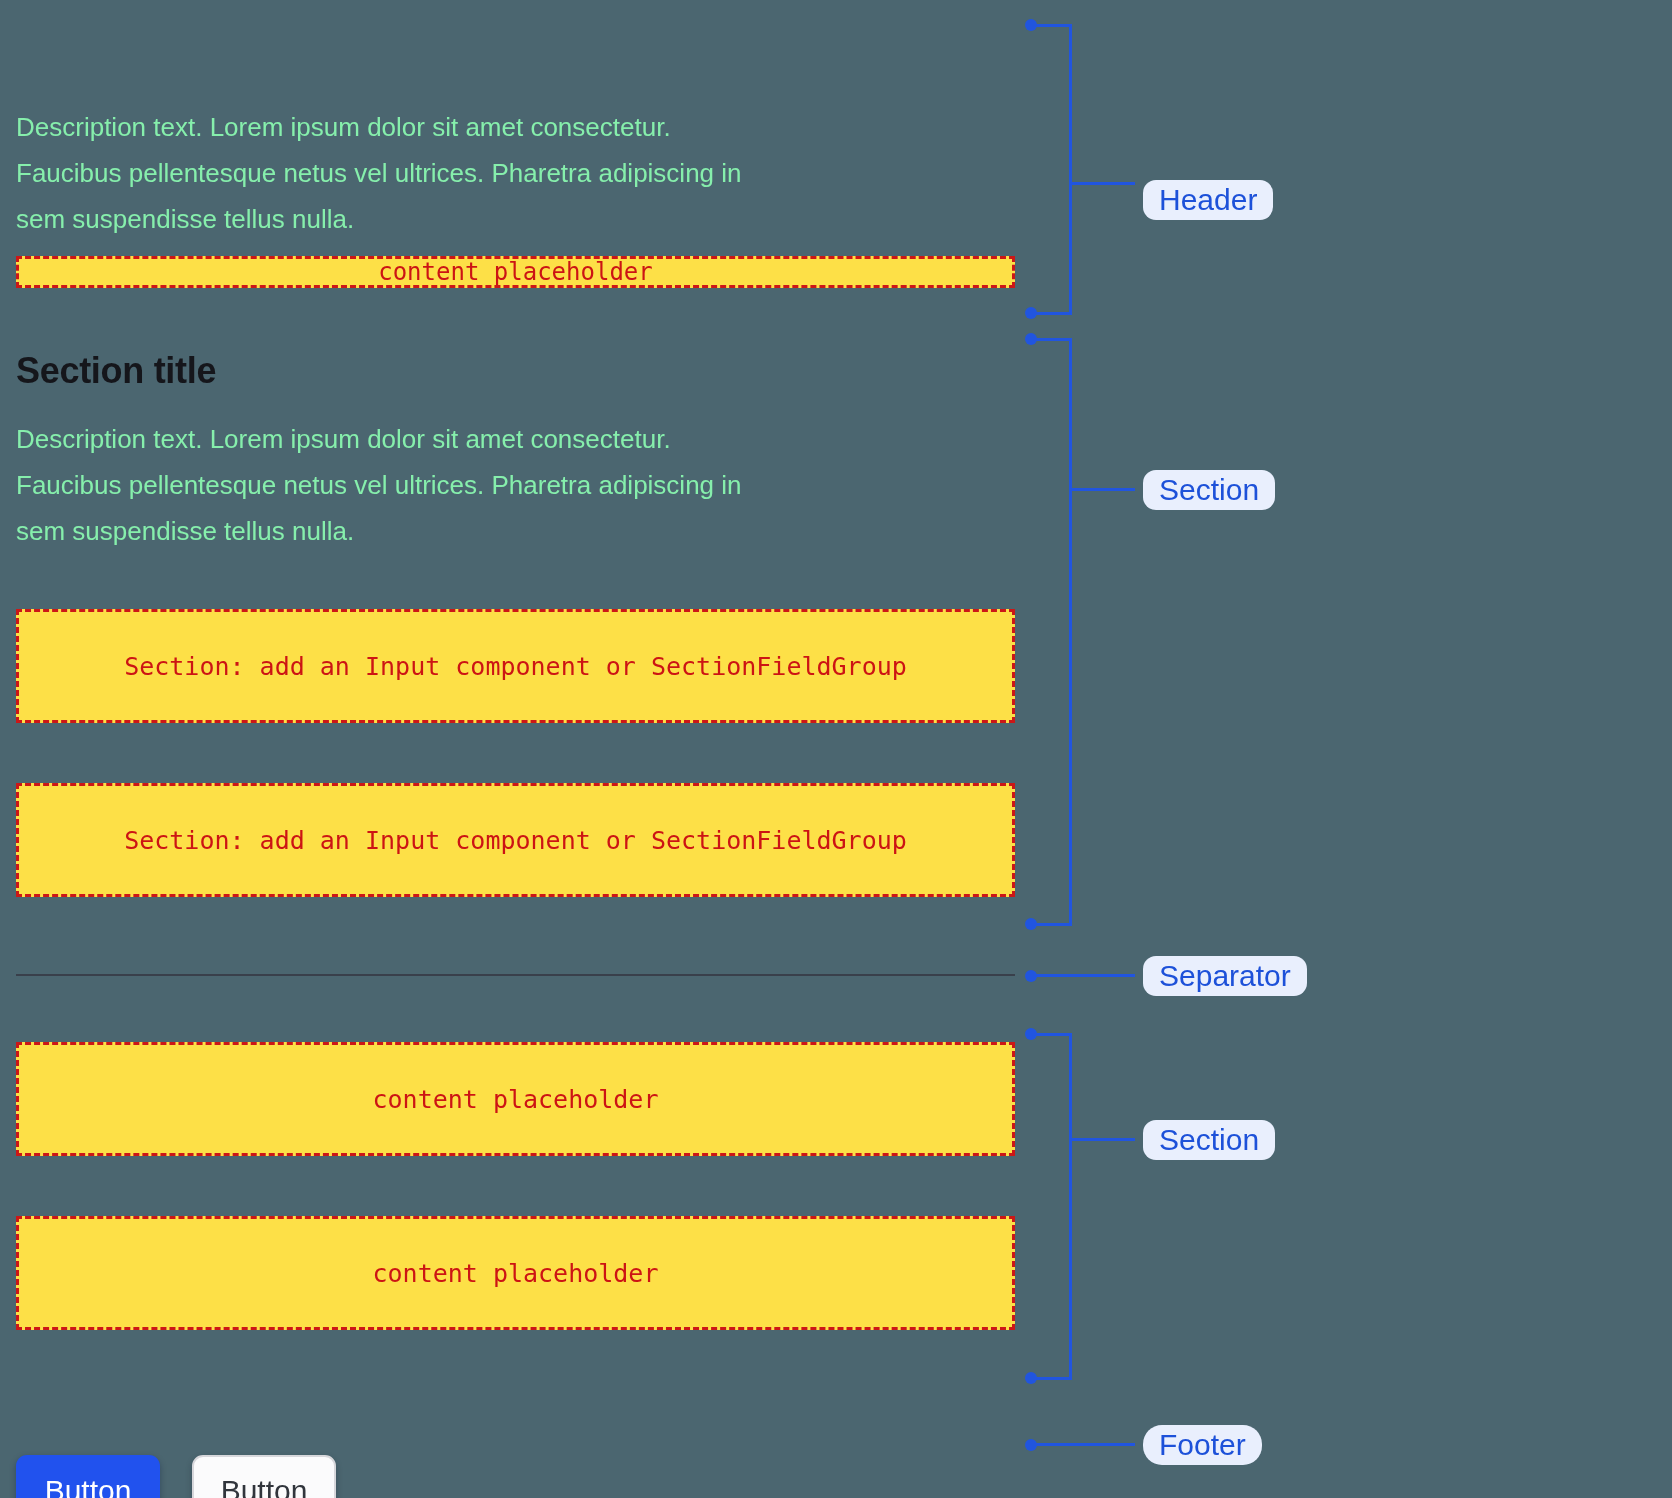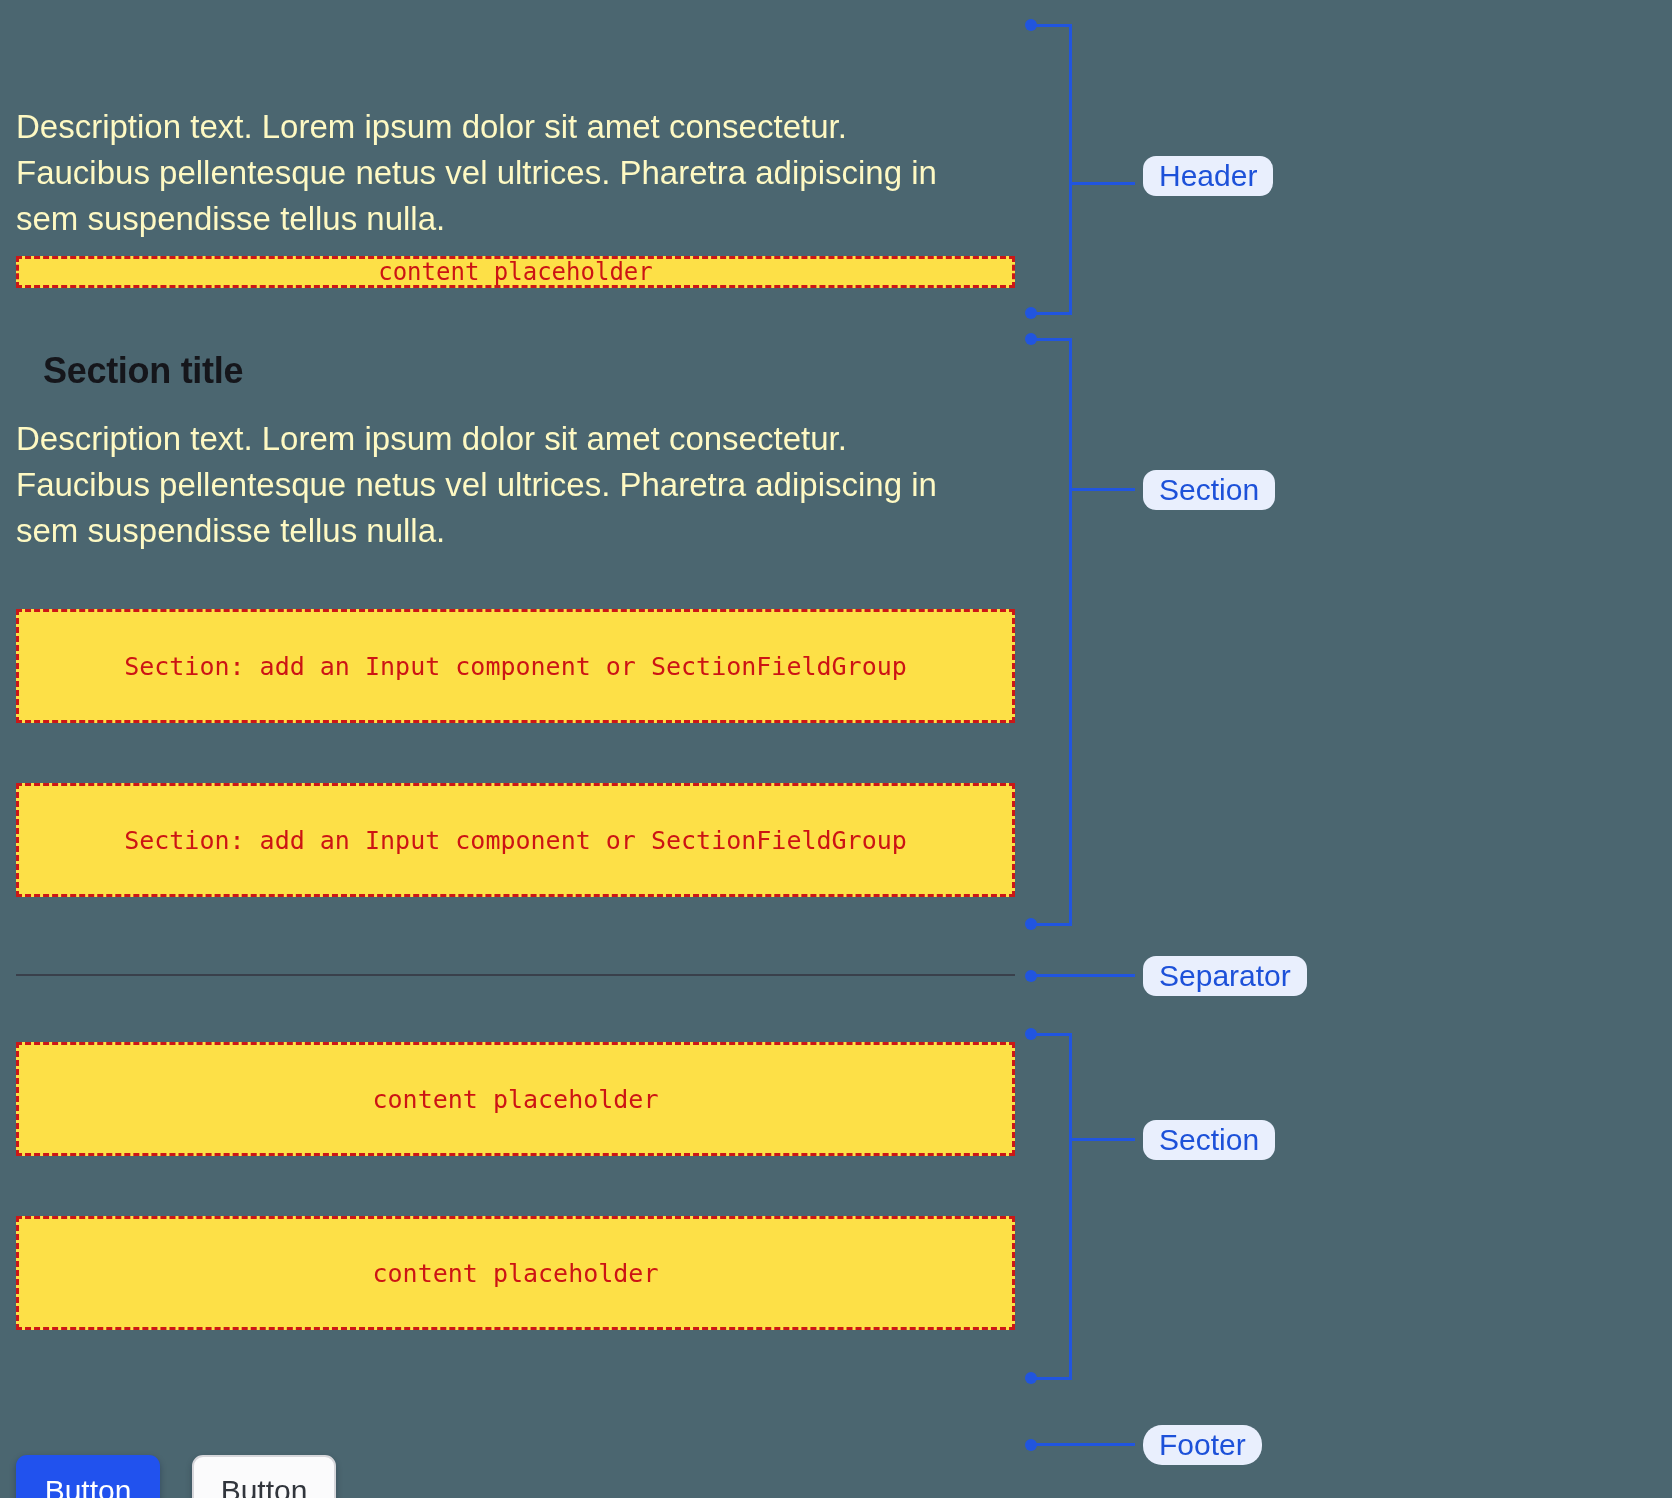--- a/index.html
+++ b/index.html
@@ -9,27 +9,27 @@
     font-family:"Liberation Sans", sans-serif;
     overflow:hidden;
   }
   
   .form-title{
     position:absolute;left:16px;top:22px;
     font-size:46px;font-weight:700;color:#15161b;letter-spacing:-0.5px;
   }
   .descr{
     position:absolute;left:16px;width:960px;
-    font-size:33px;line-height:46px;color:#fef9c3;
+    font-size:26px;line-height:46px;color:#86efac;
     white-space:pre-line;
   }
   #descr-1{top:104px;}
   .section-title{
     position:absolute;left:16px;top:350px;
-    font-size:36px;font-weight:700;color:#15161b;letter-spacing:-0.3px;margin-left:27px;
+    font-size:36px;font-weight:700;color:#15161b;letter-spacing:-0.3px;
   }
   #descr-2{top:416px;}
   .ph{
     position:absolute;left:16px;width:999px;box-sizing:border-box;
     background:#fde047;border:3px dashed #cc1717;
     display:flex;align-items:center;justify-content:center;
     font-family:"DejaVu Sans Mono", monospace;
     color:#cc1414;
   }
   #ph-strip{top:256px;height:32px;font-size:24px;}
@@ -70,21 +70,21 @@
   }
   .hline{position:absolute;height:3px;background:#2155df;}
   .hline.from-spine{left:1072px;width:63px;}
   .hline.from-dot{left:1031px;width:104px;}
   .pill{
     position:absolute;left:1143px;height:40px;
     display:flex;align-items:center;
     padding:0 16px;border-radius:13px;
     background:#e9effd;color:#1d51d9;font-size:30px;
   }
-  #pill-header{top:156px;}
+  #pill-header{top:180px;}
   #pill-sec1{top:470px;}
   #pill-separator{top:956px;}
   #pill-sec2{top:1120px;}
   #pill-footer{top:1425px;border-radius:19px;}
 </style>
 </head>
 <body>
 
 <div id="canvas">
 

